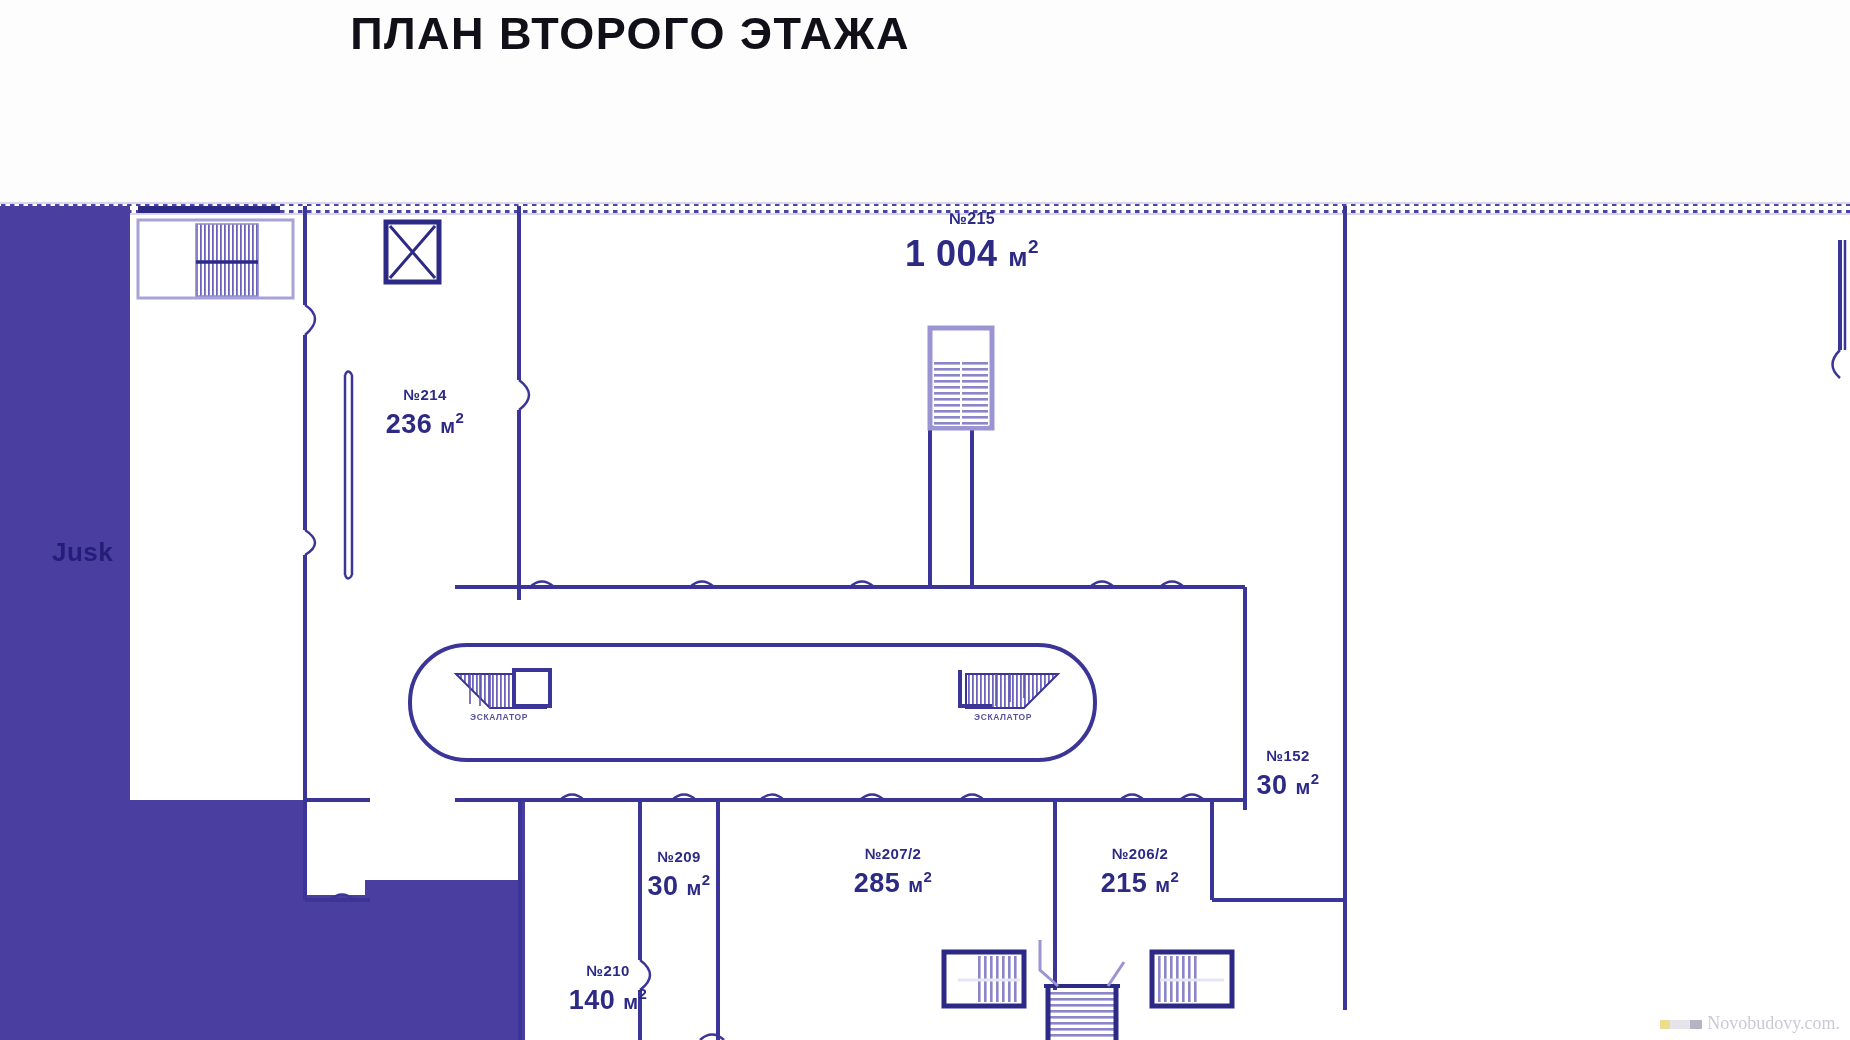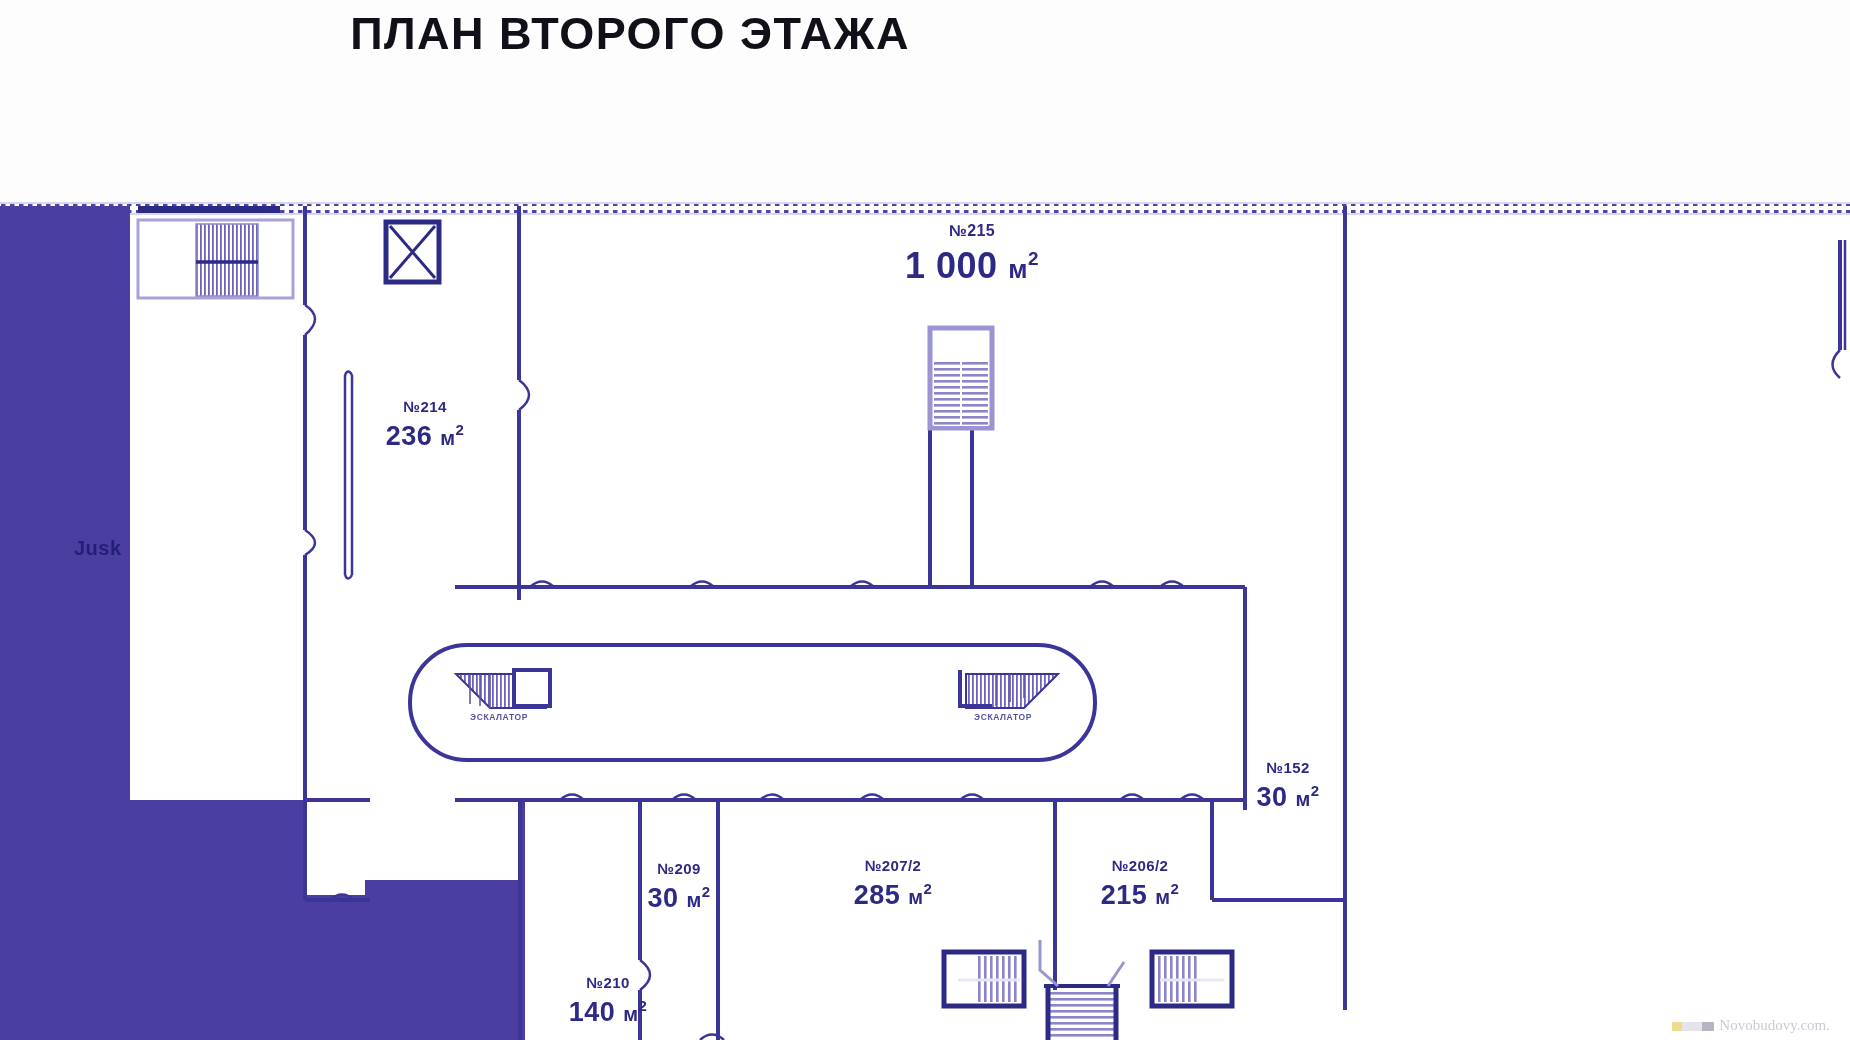--- a/index.html
+++ b/index.html
@@ -39,63 +39,61 @@
     color: #2d2a86;
     font-family: "Liberation Sans", sans-serif;
     white-space: nowrap;
     text-align: center;
     transform: translateX(-50%);
   }
   .room-num {
     font-size: 15px; font-weight: bold; letter-spacing: .4px;
     line-height: 17px;
     display: block;
-    margin-top: 12px;
   }
   .room-area {
     font-size: 27px; font-weight: bold; letter-spacing: .5px;
     line-height: 30px;
     display: block;
   }
   .room-area .sq { font-size: 20px; }
   .room-area .sup { font-size: 15px; vertical-align: super; }
 
   .room-label.big .room-num { font-size: 16px; }
   .room-label.big .room-area { font-size: 36px; line-height: 40px; }
   .room-label.big .room-area .sq { font-size: 26px; }
   .room-label.big .room-area .sup { font-size: 19px; }
 
   
   .tenant-name {
     position: absolute;
     color: #241f76;
-    font-size: 20px;
+    font-size: 26px;
     font-weight: bold;
     letter-spacing: .5px;
     font-family: "Liberation Sans", sans-serif;
-    margin-left: 22px;
   }
 
   
   .esc-caption {
     position: absolute;
     color: #3a3490;
     font-size: 8.5px;
     font-weight: bold;
     letter-spacing: .6px;
     white-space: nowrap;
     transform: translateX(-50%);
     opacity: .85;
   }
 
   
   .watermark {
     position: absolute;
-    right: 20px; bottom: 6px;
-    font-size: 15px;
+    right: 10px; bottom: 6px;
+    font-size: 18px;
     color: #b9b7c6;
     font-family: "Liberation Serif", serif;
     white-space: nowrap;
     opacity: .75;
   }
   .watermark .wm-mark {
     display: inline-block;
     width: 42px; height: 9px;
     background: linear-gradient(90deg, #e7cf6a 0 10px, #dedbe4 10px 30px, #9d9bb0 30px 42px);
     vertical-align: middle;
@@ -286,21 +284,21 @@
       <g stroke="#3b3597" fill="none" stroke-width="4">
         <path d="M 718 700 L 718 840"></path>
         <path d="M 640 600 L 640 755"></path>
       </g>
     </svg>
 
     <div class="tenant-name" style="left:52px; top:337px;">Jusk</div>
 
     <div class="room-label big" style="left:972px; top:10px;">
       <span class="room-num">№215</span>
-      <span class="room-area"><span>1 000</span> <span class="sq">м</span><span class="sup">2</span></span>
+      <span class="room-area"><span>1 004</span> <span class="sq">м</span><span class="sup">2</span></span>
     </div>
 
     <div class="room-label" style="left:425px; top:186px;">
       <span class="room-num">№214</span>
       <span class="room-area"><span>236</span> <span class="sq">м</span><span class="sup">2</span></span>
     </div>
 
 
     <div class="room-label" style="left:1288px; top:547px;">
       <span class="room-num">№152</span>

